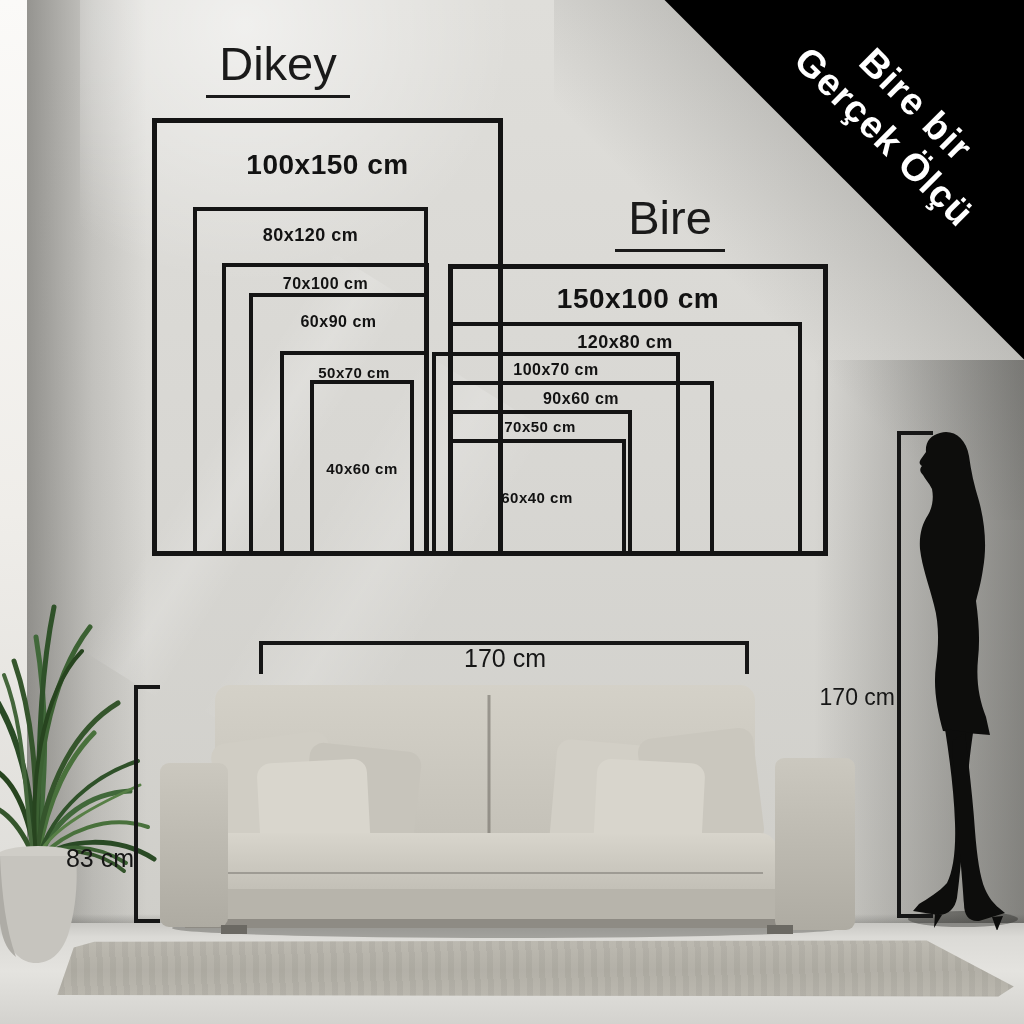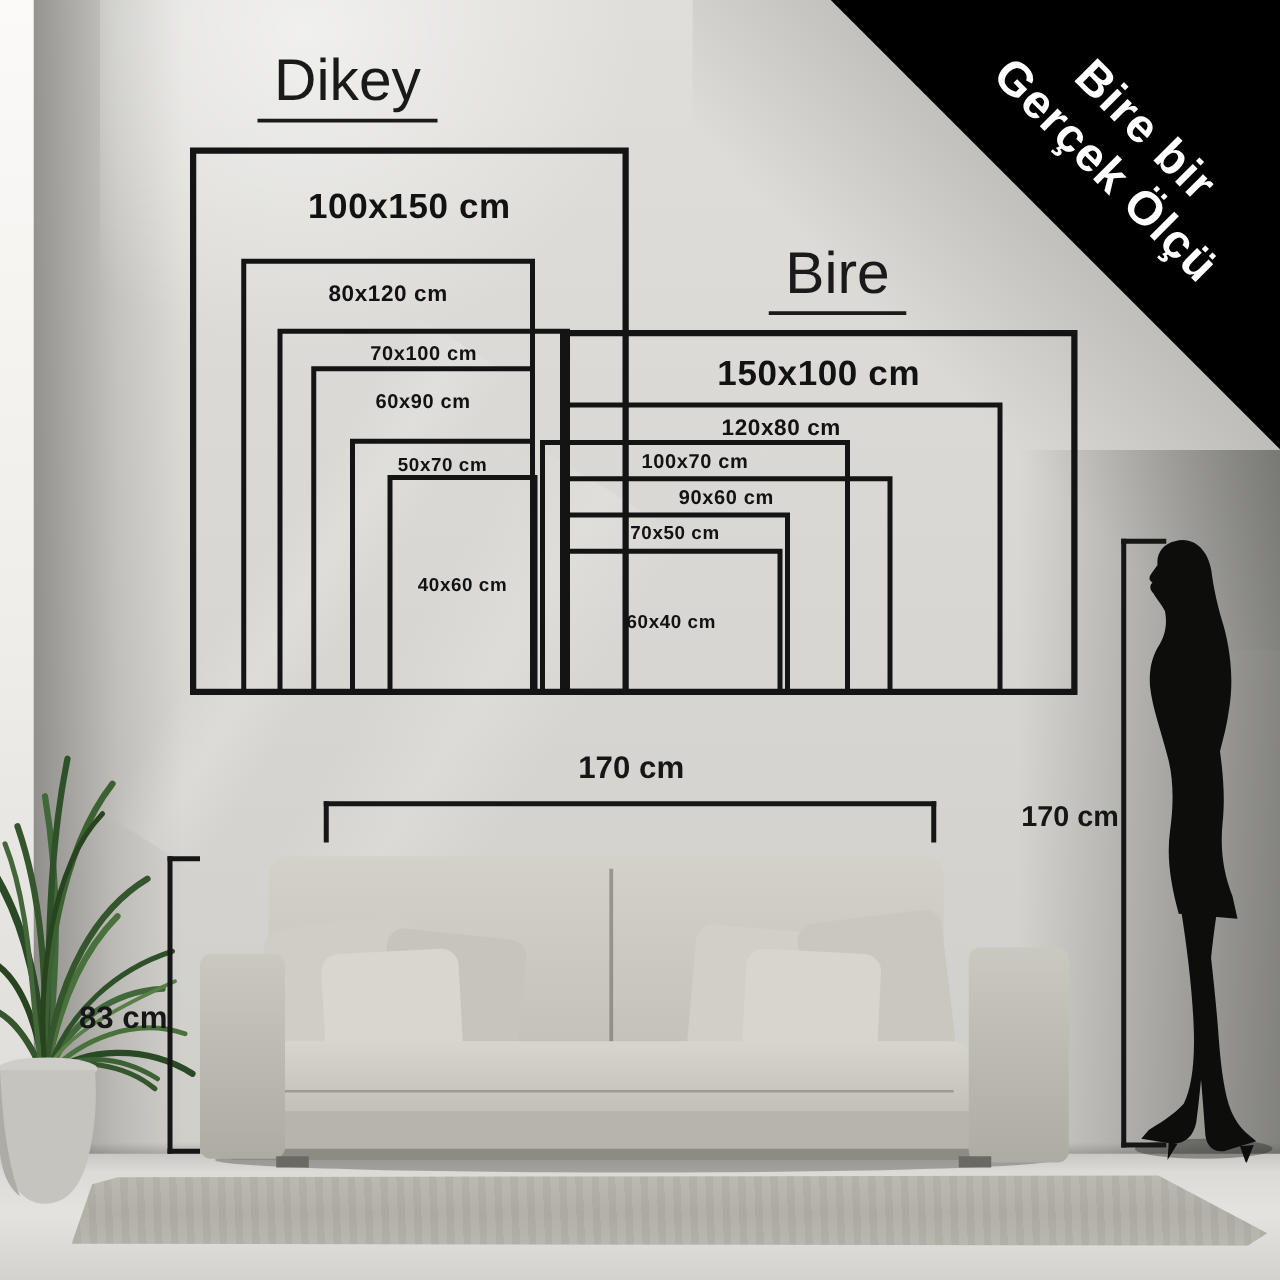--- a/index.html
+++ b/index.html
@@ -41,21 +41,21 @@
   
   .size-rect{position:absolute;border:4px solid #141414;}
   .size-rect.thick{border-width:5px;}
   .size-label{position:absolute;left:0;right:0;text-align:center;
     font-weight:bold;color:#121212;letter-spacing:.5px;white-space:nowrap;}
   .group-title{position:absolute;text-align:center;color:#1a1a1a;font-size:47px;font-weight:normal;}
   .group-title span{display:inline-block;border-bottom:3px solid #1a1a1a;padding:0 13px 4px 13px;}
 
   
   .mline{position:absolute;background:#161616;}
-  .mlabel{position:absolute;font-weight:bold;color:#161616;white-space:nowrap;}
+  .mlabel{position:absolute;font-weight:normal;color:#161616;white-space:nowrap;margin-top:44px;}
 
   
   .ribbon-triangle{left:0;top:0;width:1024px;height:1024px;background:#000;
     clip-path:polygon(64.9% 0,100% 0,100% 35.1%);}
   .ribbon-label{left:700px;top:76px;width:400px;text-align:center;
     transform:rotate(45deg);color:#fff;font-weight:bold;font-size:38px;line-height:1.18;letter-spacing:1px;}
 </style>
 </head>
 <body>
 
@@ -142,39 +142,39 @@
   <div>
     <div class="group-title" style="left:178px;top:36px;width:200px;">
       <span>Dikey</span>
     </div>
     <div class="size-rect thick" style="left:152px;top:118px;width:351px;height:438px;">
       <span class="size-label" style="top:26px;font-size:28px;">100x150 cm</span>
     </div>
     <div class="size-rect" style="left:193px;top:207px;width:235px;height:349px;">
       <span class="size-label" style="top:14px;font-size:18px;">80x120 cm</span>
     </div>
-    <div class="size-rect" style="left:222px;top:263px;width:234px;height:293px;text-decoration:underline;">
+    <div class="size-rect" style="left:222px;top:263px;width:207px;height:293px;text-decoration:underline;">
       <span class="size-label" style="top:8px;font-size:16px;">70x100 cm</span>
     </div>
     <div class="size-rect" style="left:249px;top:293px;width:179px;height:263px;">
       <span class="size-label" style="top:16px;font-size:16px;">60x90 cm</span>
     </div>
     <div class="size-rect" style="left:280px;top:351px;width:148px;height:205px;padding-left:28px;">
       <span class="size-label" style="top:9px;font-size:15px;">50x70 cm</span>
     </div>
-    <div class="size-rect" style="left:310px;top:380px;width:120px;height:176px;">
+    <div class="size-rect" style="left:310px;top:380px;width:104px;height:176px;">
       <span class="size-label" style="top:76px;font-size:15px;">40x60 cm</span>
     </div>
   </div>
 
   <div>
     <div class="group-title" style="left:570px;top:190px;width:200px;">
       <span>Bire</span>
     </div>
-    <div class="size-rect thick" style="left:448px;top:264px;width:414px;height:292px;">
+    <div class="size-rect thick" style="left:448px;top:264px;width:380px;height:292px;">
       <span class="size-label" style="top:14px;font-size:28px;">150x100 cm</span>
     </div>
     <div class="size-rect" style="left:448px;top:322px;width:354px;height:234px;">
       <span class="size-label" style="top:6px;font-size:18px;">120x80 cm</span>
     </div>
     <div class="size-rect" style="left:432px;top:352px;width:248px;height:204px;">
       <span class="size-label" style="top:5px;font-size:16px;">100x70 cm</span>
     </div>
     <div class="size-rect" style="left:448px;top:381px;width:266px;height:175px;">
       <span class="size-label" style="top:5px;font-size:16px;">90x60 cm</span>

